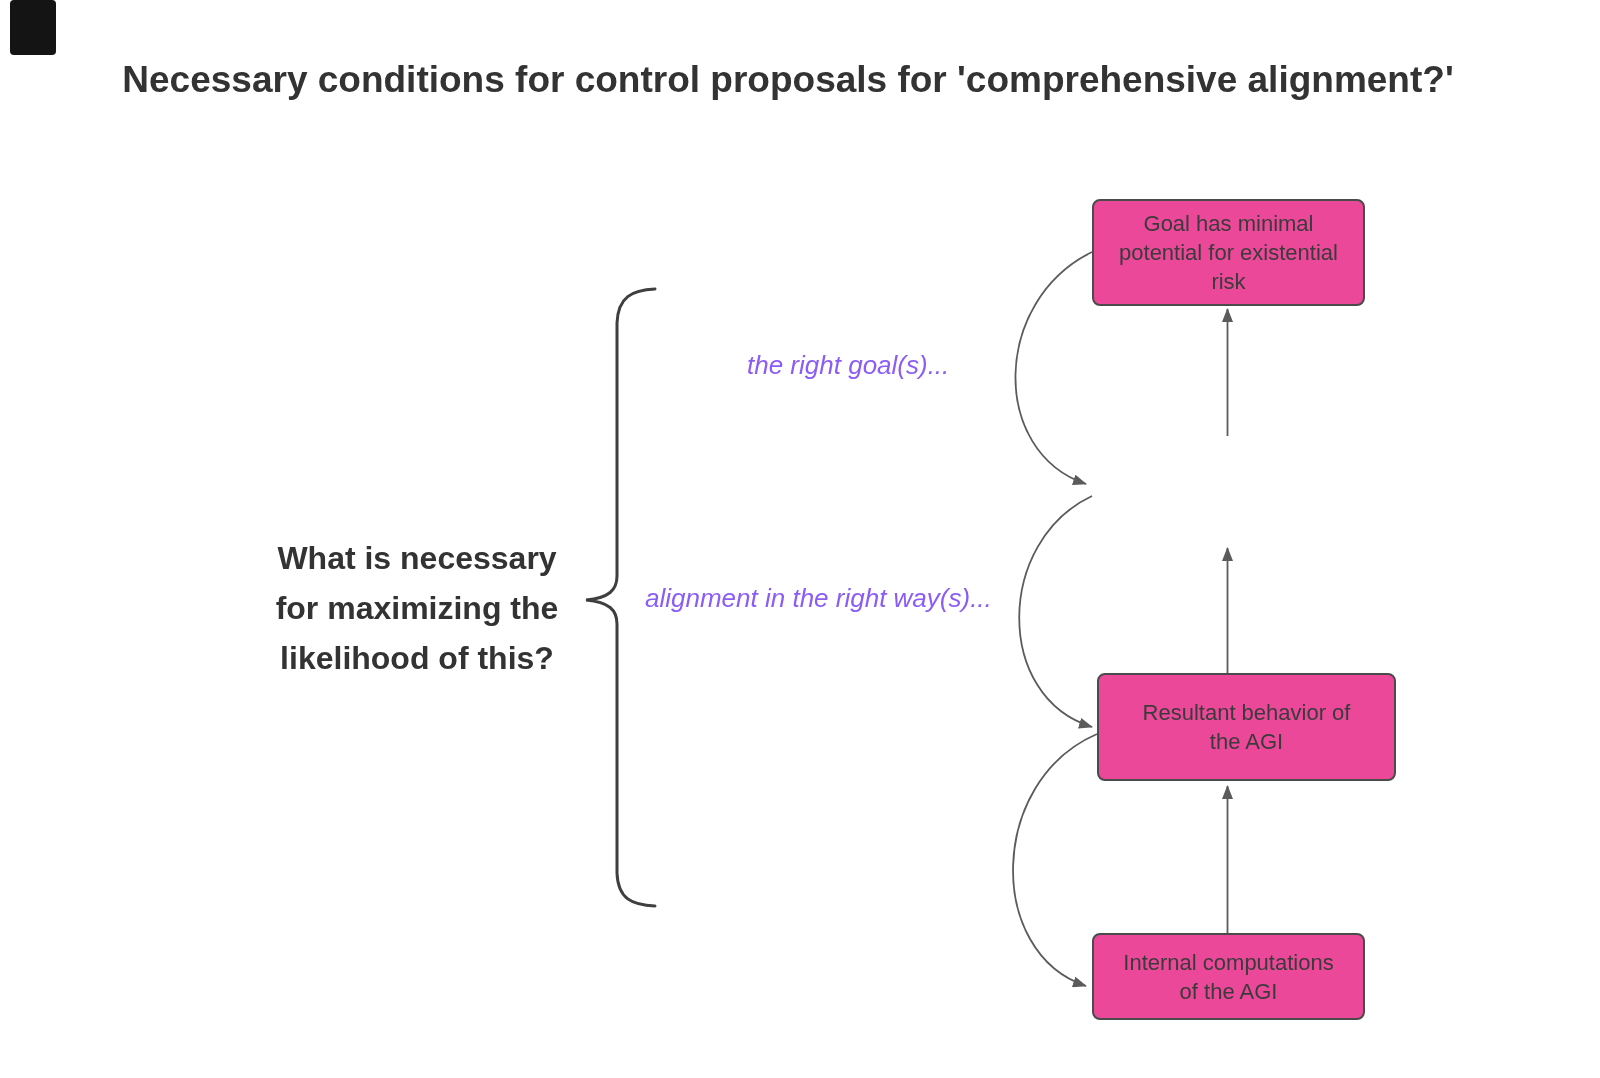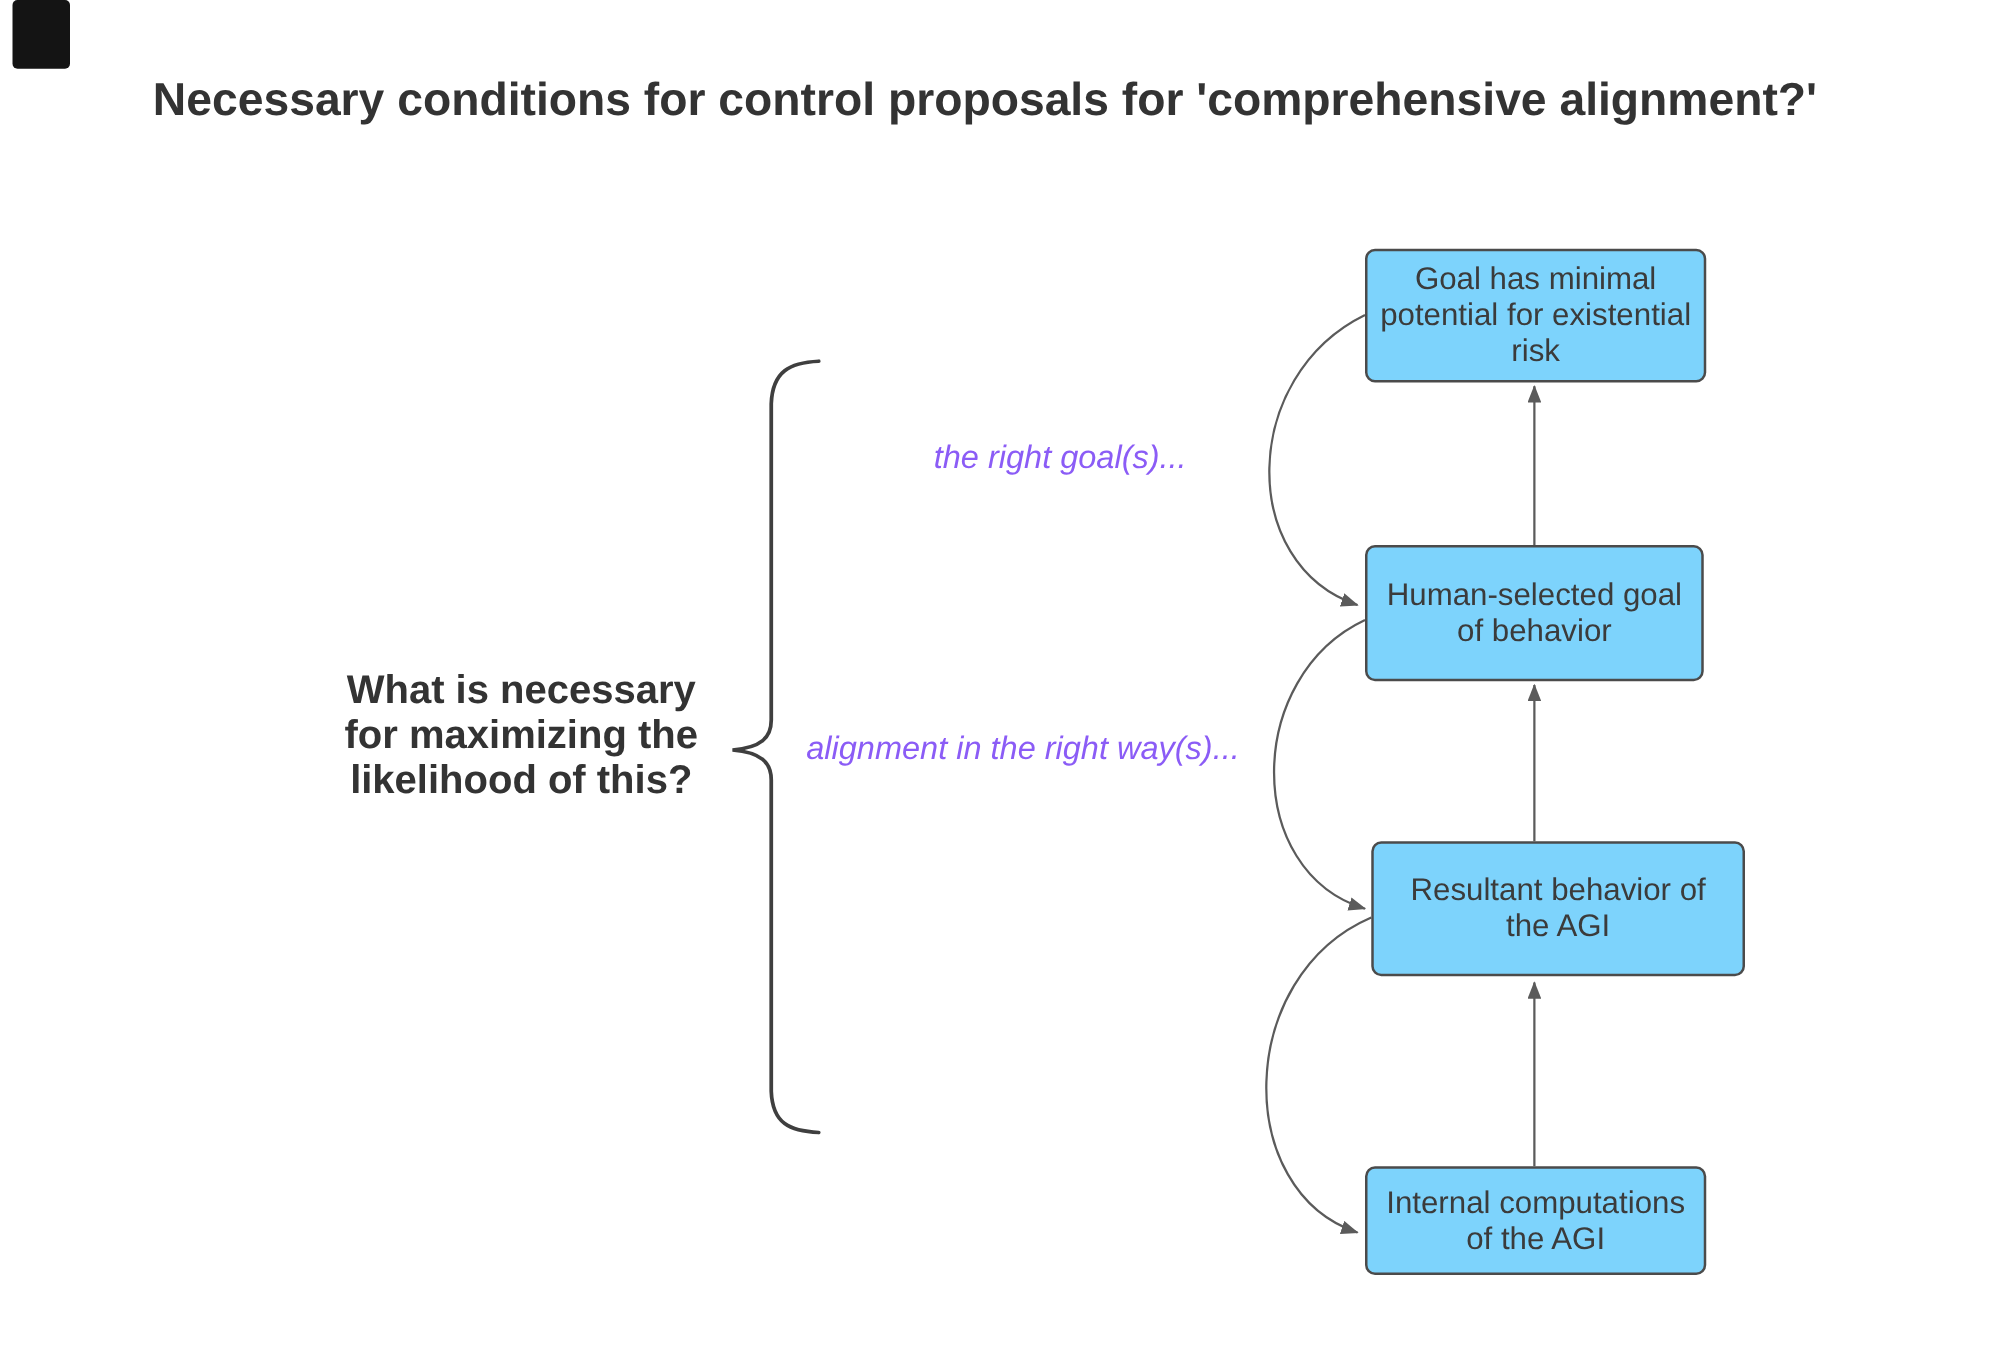--- a/index.html
+++ b/index.html
@@ -10,35 +10,35 @@
   .cursor-block{
     position:absolute;left:10px;top:0;width:46px;height:55px;
     background:#141414;border-radius:4px;
   }
   .title{
     position:absolute;left:-12px;top:58px;width:1600px;margin:0;
     text-align:center;font-size:37px;line-height:44px;font-weight:700;color:#333333;
   }
   .question{
     position:absolute;left:217px;top:533px;width:400px;
-    text-align:center;font-weight:700;font-size:32px;line-height:36px;
+    text-align:center;font-weight:700;font-size:32px;line-height:50px;
     color:#333333;white-space:pre-line;
   }
   .cond-label{
     position:absolute;font-style:italic;font-weight:400;font-size:26px;line-height:26px;
     color:#8b5cf6;white-space:nowrap;
   }
   .lbl-goal{left:747px;top:352px;}
   .lbl-way{left:645px;top:585px;}
   .lbl-reason{left:705px;top:854px;}
   .node{
-    position:absolute;box-sizing:border-box;background:#7dd3fc;
+    position:absolute;box-sizing:border-box;background:#ec4899;
     border:2px solid #4b4b4b;border-radius:8px;
     display:flex;align-items:center;justify-content:center;
-    text-align:center;font-size:25px;line-height:29px;color:#3b3b3b;
+    text-align:center;font-size:22px;line-height:29px;color:#3b3b3b;
     white-space:pre-line;
   }
   .n1{left:1092px;top:199px;width:273px;height:107px;}
   .n2{left:1092px;top:436px;width:271px;height:109px;}
   .n3{left:1097px;top:673px;width:299px;height:108px;}
   .n4{left:1092px;top:933px;width:273px;height:87px;}
   svg.connectors{position:absolute;left:0;top:0;}
 </style>
 </head>
 <body>
@@ -70,20 +70,18 @@
     <path d="M 1092 496 C 996 541, 994 697, 1092 727" fill="none" stroke="#5b5b5b" stroke-width="1.8" marker-end="url(#ah)"></path>
     <path d="M 1097 734 C 988 781, 986 953, 1086 986" fill="none" stroke="#5b5b5b" stroke-width="1.8" marker-end="url(#ah)"></path>
   </svg>
 
   <div class="cond-label lbl-goal">the right goal(s)...</div>
   <div class="cond-label lbl-way">alignment in the right way(s)...</div>
 
   <div class="node n1">Goal has minimal
 potential for existential
 risk</div>
-  <div class="node n2">Human-selected goal
-of behavior</div>
   <div class="node n3">Resultant behavior of
 the AGI</div>
   <div class="node n4">Internal computations
 of the AGI</div>
 
 </div>
 
 </body></html>

